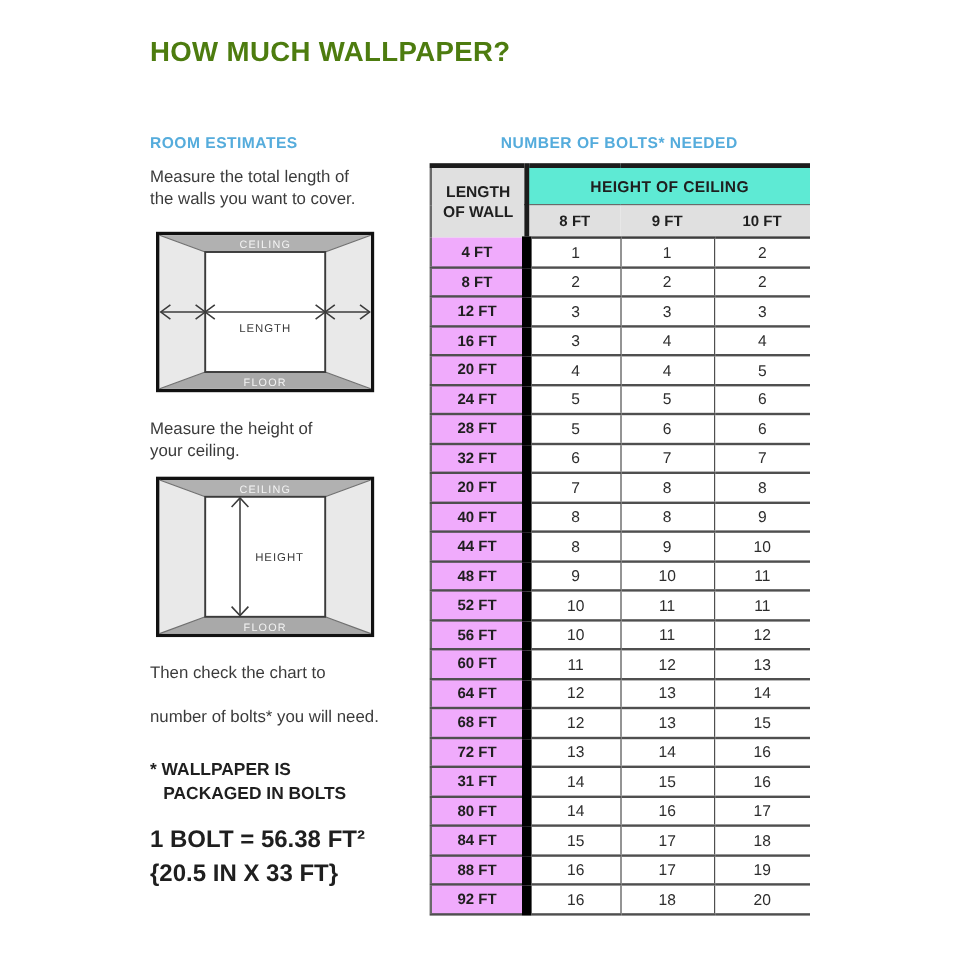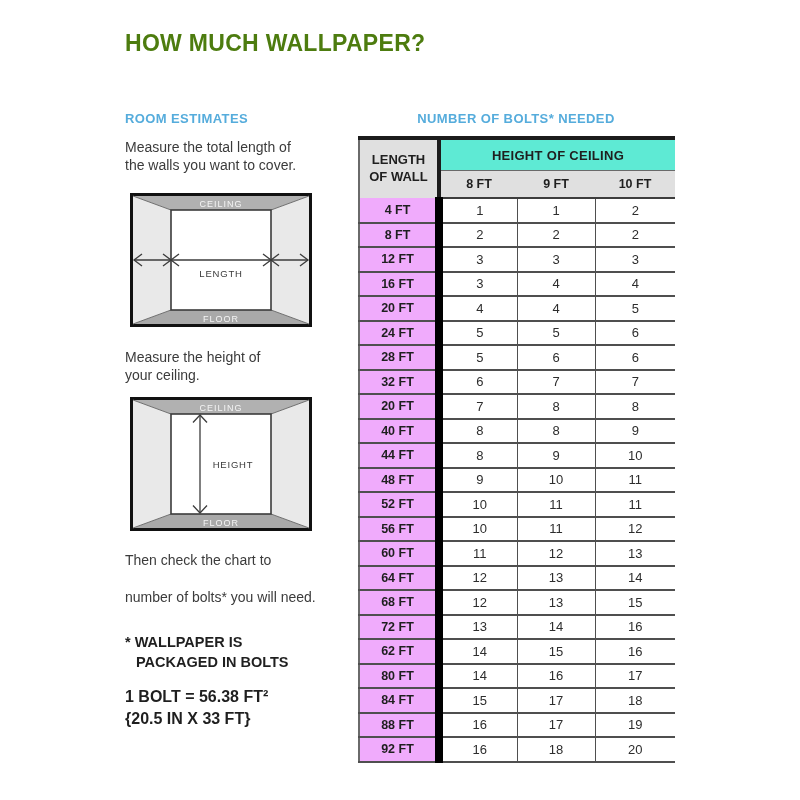--- a/index.html
+++ b/index.html
@@ -11,21 +11,21 @@
   .section-head{font-size:13px;font-weight:bold;color:#55acdc;letter-spacing:.4px;}
   .room-head{left:125px;top:111px;}
   .table-head{left:358px;top:111px;width:316px;text-align:center;}
   
   .step{left:125px;font-size:14px;line-height:1.32;color:#3b3b3b;}
   .step1{top:138px;}
   .step2{top:348px;}
   .step3{top:551px;}
   .footnote{left:125px;top:632px;font-size:14.5px;font-weight:bold;color:#1f1f1f;line-height:1.4;}
   .footnote .indent{display:inline-block;padding-left:11px;}
-  .boltspec{left:125px;top:686px;font-size:16px;font-weight:bold;color:#1f1f1f;line-height:1.4;}
+  .boltspec{left:125px;top:686px;font-size:20px;font-weight:bold;color:#1f1f1f;line-height:1.4;}
   
   .diag{position:absolute;left:130px;}
   .diag1{top:193px;}
   .diag2{top:397px;}
   .diag text{font-family:"Liberation Sans",sans-serif;}
   .surf-label{font-size:9px;fill:#f4f4f4;letter-spacing:1px;}
   .dim-label{font-size:9.5px;fill:#3a3a3a;letter-spacing:.8px;}
   
   table.bolts{position:absolute;left:358px;top:136px;width:316px;border-collapse:collapse;table-layout:fixed;
               border-top:4px solid #1c1c1c;border-left:2px solid #6a6a6a;border-bottom:2px solid #4a4a4a;border-right:none;}
@@ -226,21 +226,21 @@
         <td class="num">13</td>
         <td class="num">15</td>
       </tr>
   <tr class="drow">
         <td class="wall">72 FT</td>
         <td class="num c1">13</td>
         <td class="num">14</td>
         <td class="num">16</td>
       </tr>
   <tr class="drow">
-        <td class="wall">62 FT</td>
+        <td class="wall">31 FT</td>
         <td class="num c1">14</td>
         <td class="num">15</td>
         <td class="num">16</td>
       </tr>
   <tr class="drow">
         <td class="wall">80 FT</td>
         <td class="num c1">14</td>
         <td class="num">16</td>
         <td class="num">17</td>
       </tr>

